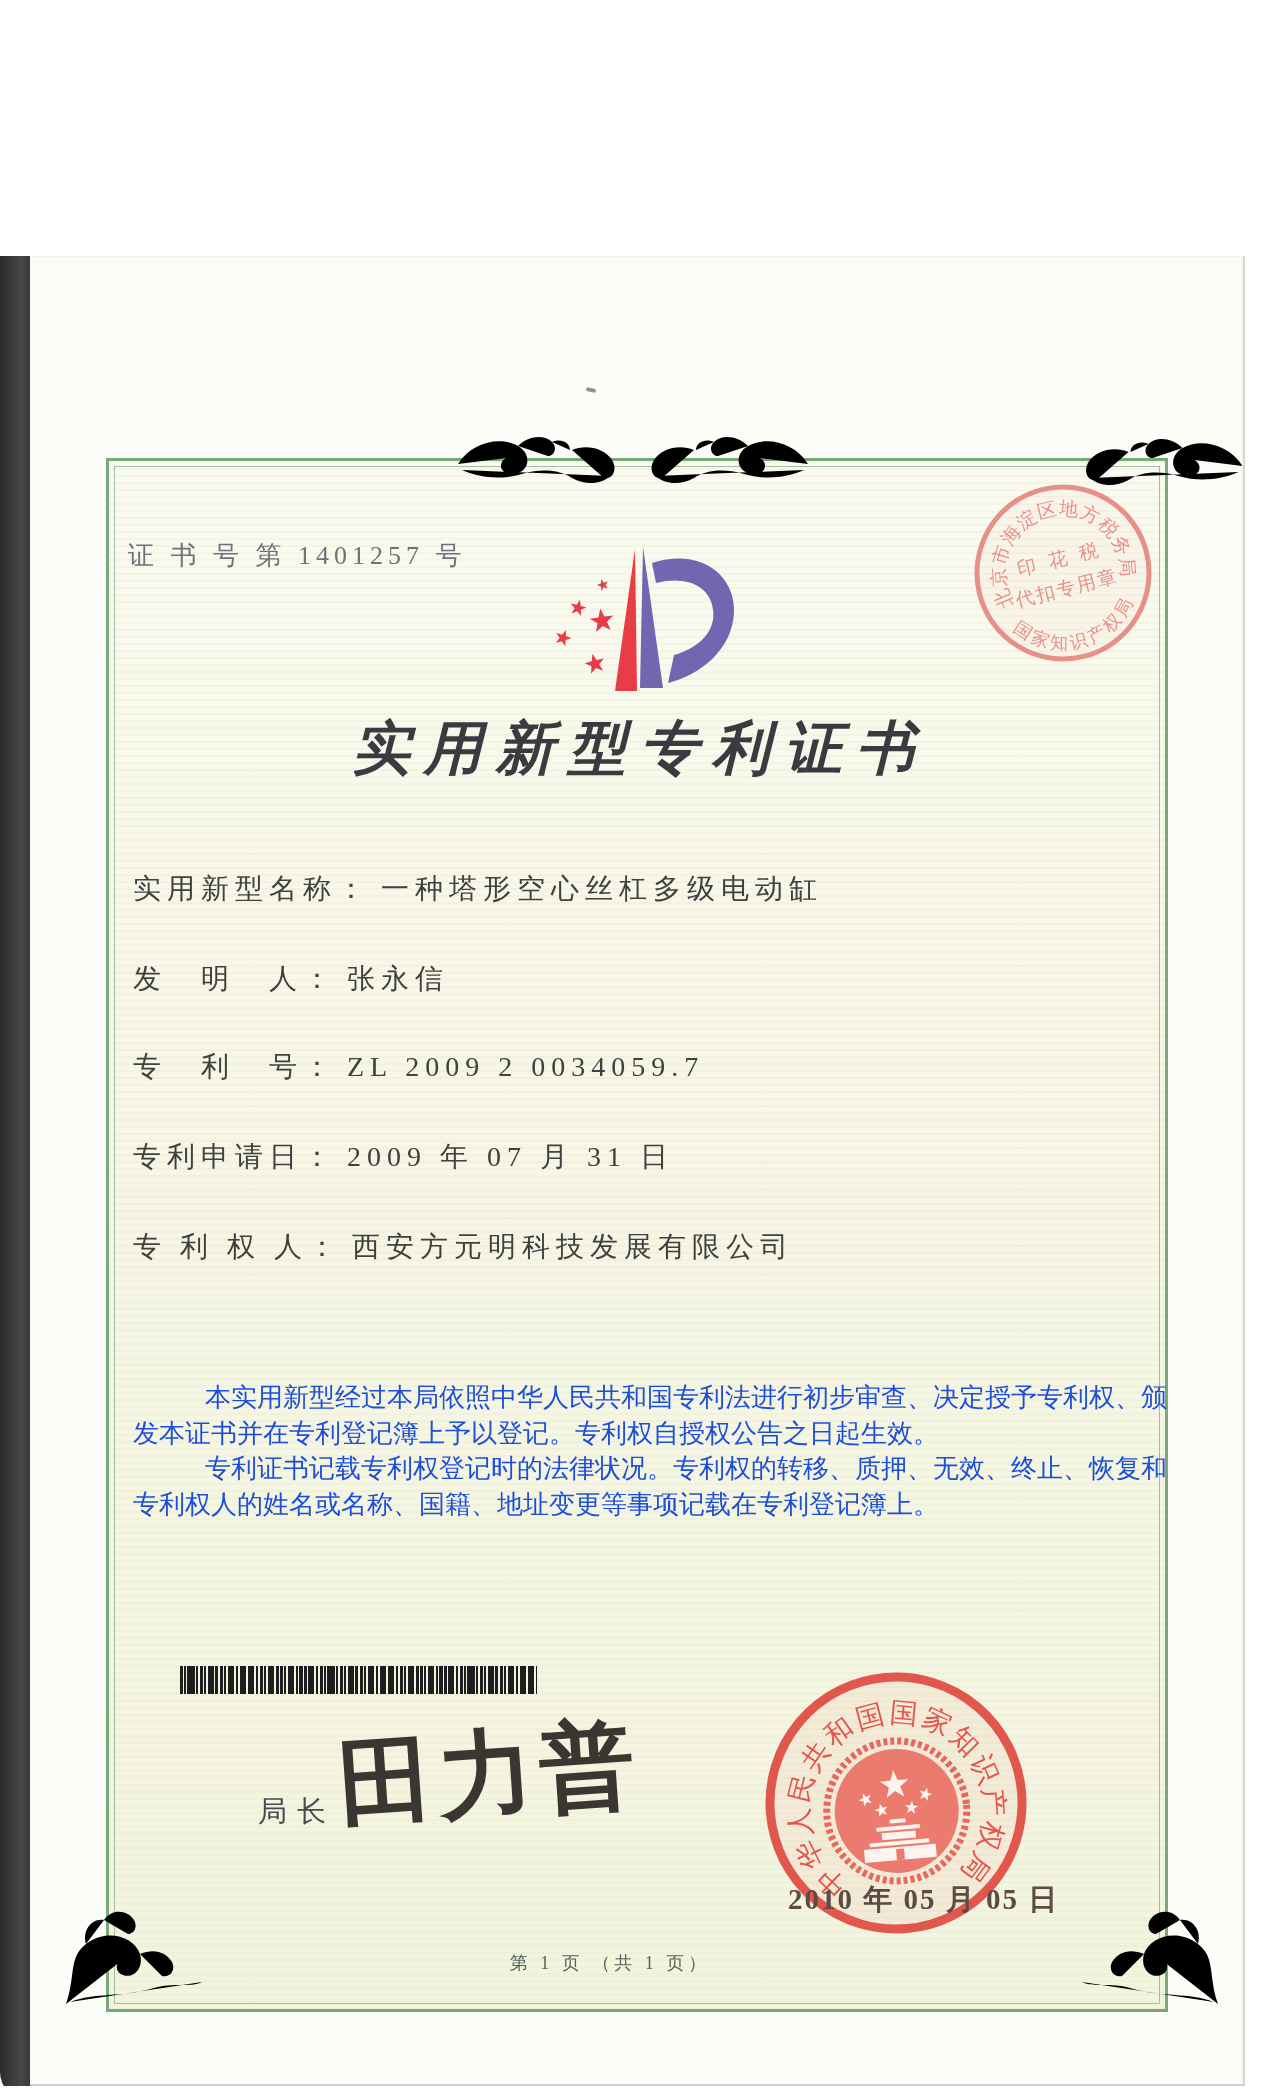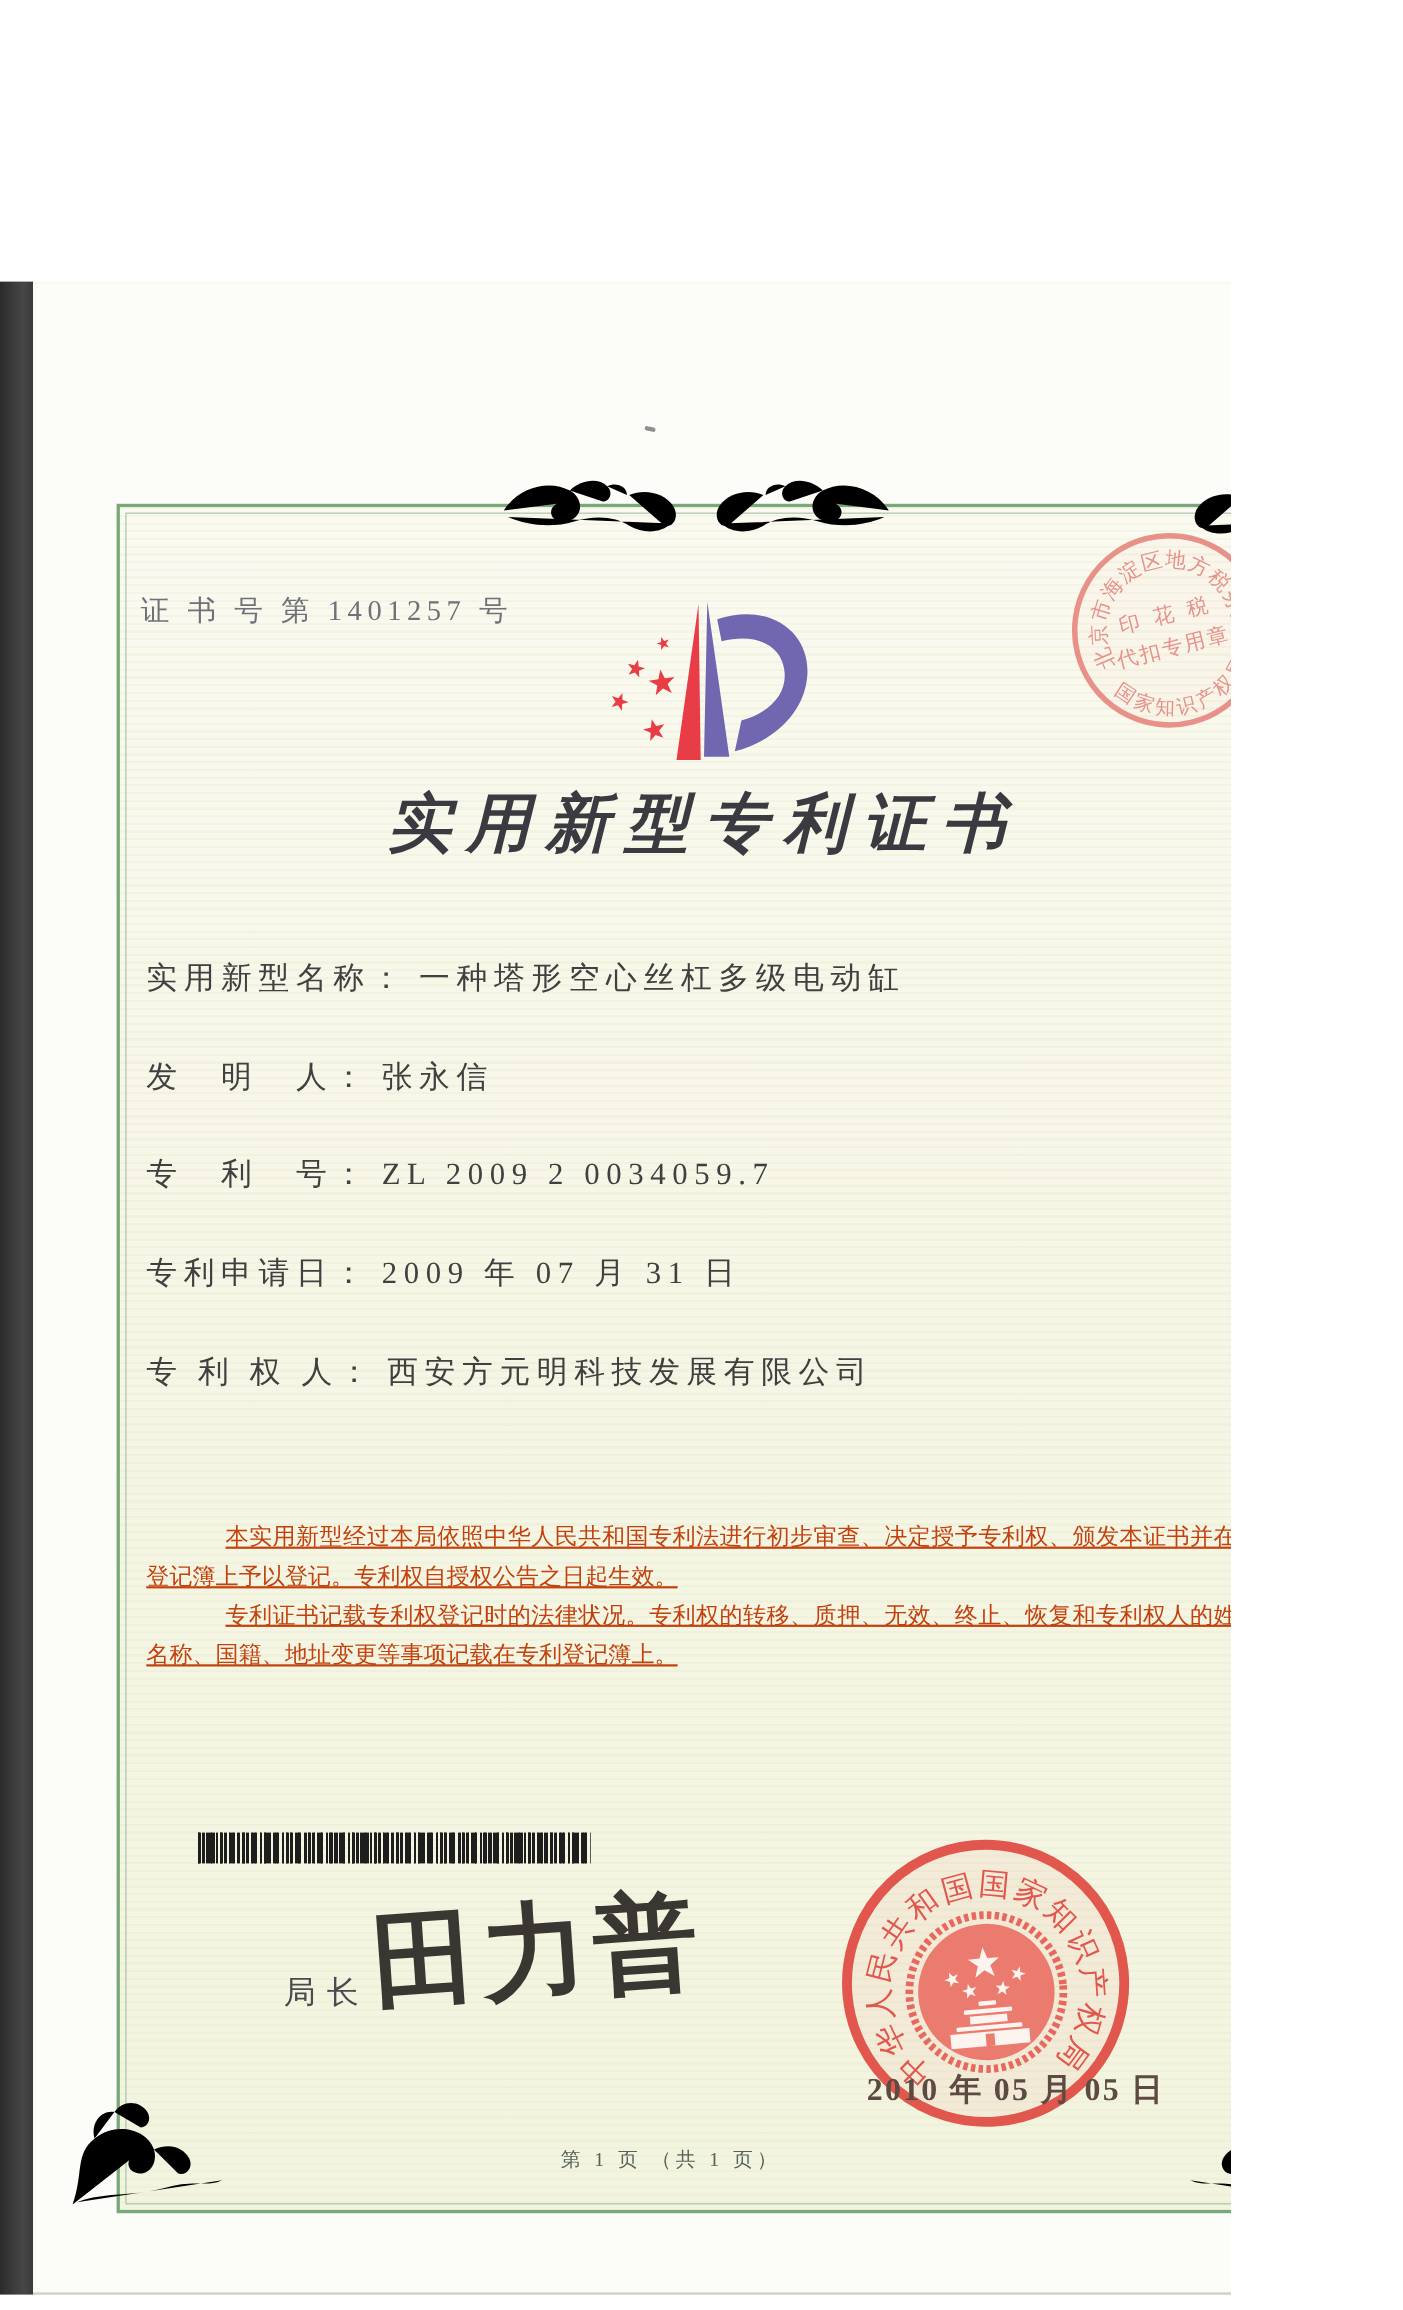--- a/index.html
+++ b/index.html
@@ -1,17 +1,17 @@
 <!DOCTYPE html>
 <html><head>
 <meta charset="utf-8">
 <style>
   html,body{margin:0;padding:0;background:#ffffff;}
-  .canvas{position:relative;width:1119px;height:2100px;background:#ffffff;overflow:hidden;
-          font-family:"Liberation Serif","DejaVu Serif",serif;}
+  .canvas{position:relative;width:1275px;height:2100px;background:#ffffff;overflow:hidden;
+          font-family:"Liberation Serif","DejaVu Serif",serif;border-radius:28px;}
   
   .scan-strip{position:absolute;left:0;top:256px;width:30px;height:1830px;
               background:linear-gradient(90deg,#2b2b2b,#474747 70%,#3a3a3a);}
   .page{position:absolute;left:30px;top:256px;width:1215px;height:1830px;
         background:#fcfcf8;box-shadow:inset -2px 0 3px rgba(0,0,0,.12);}
   .page-edge-r{position:absolute;left:1243px;top:256px;width:2px;height:1830px;background:#d8d8d2;}
   .page-edge-b{position:absolute;left:30px;top:2084px;width:1215px;height:2px;background:#cfcfc8;}
 
   
   .frame-fill{position:absolute;left:109px;top:461px;width:1056px;height:1548px;
@@ -27,22 +27,22 @@
   .speck{position:absolute;left:586px;top:388px;width:10px;height:4px;background:#8f8f8f;
          border-radius:2px;transform:rotate(12deg);}
 
   
   .cert-no{position:absolute;left:128px;top:538px;font-size:26px;letter-spacing:5px;color:#707078;}
   .title{position:absolute;left:250px;top:710px;width:780px;text-align:center;
          font-size:58px;font-weight:700;letter-spacing:14px;color:#3a3a40;font-style:italic;}
   .field{position:absolute;left:133px;font-size:28px;color:#404040;letter-spacing:6px;white-space:nowrap;}
   .field .val{margin-left:10px;}
   .f0{top:870px}.f1{top:960px}.f2{top:1048px}.f3{top:1138px}.f4{top:1228px}.f5{top:1316px}
-  .body{position:absolute;left:133px;top:1380px;width:1034px;font-size:21px;line-height:35.5px;
-        color:#c2410c;text-align:justify;text-decoration:underline;}
+  .body{position:absolute;left:133px;top:1380px;width:1034px;font-size:26px;line-height:35.5px;
+        color:#1d4ed8;text-align:justify;}
   .body p{margin:0;text-indent:72px;}
 
   .barcode{position:absolute;left:180px;top:1666px;width:357px;height:28px;
     background-image:
       repeating-linear-gradient(90deg,#1d1d1d 0 2px,rgba(0,0,0,0) 2px 4px),
       repeating-linear-gradient(90deg,#1d1d1d 0 3px,rgba(0,0,0,0) 3px 10px),
       repeating-linear-gradient(90deg,#1d1d1d 0 1px,rgba(0,0,0,0) 1px 7px);}
 
   .sig-label{position:absolute;left:258px;top:1792px;font-size:29px;letter-spacing:10px;color:#4a4a50;}
   .sig-name{position:absolute;left:338px;top:1722px;font-size:95px;font-weight:700;color:#3a3733;

